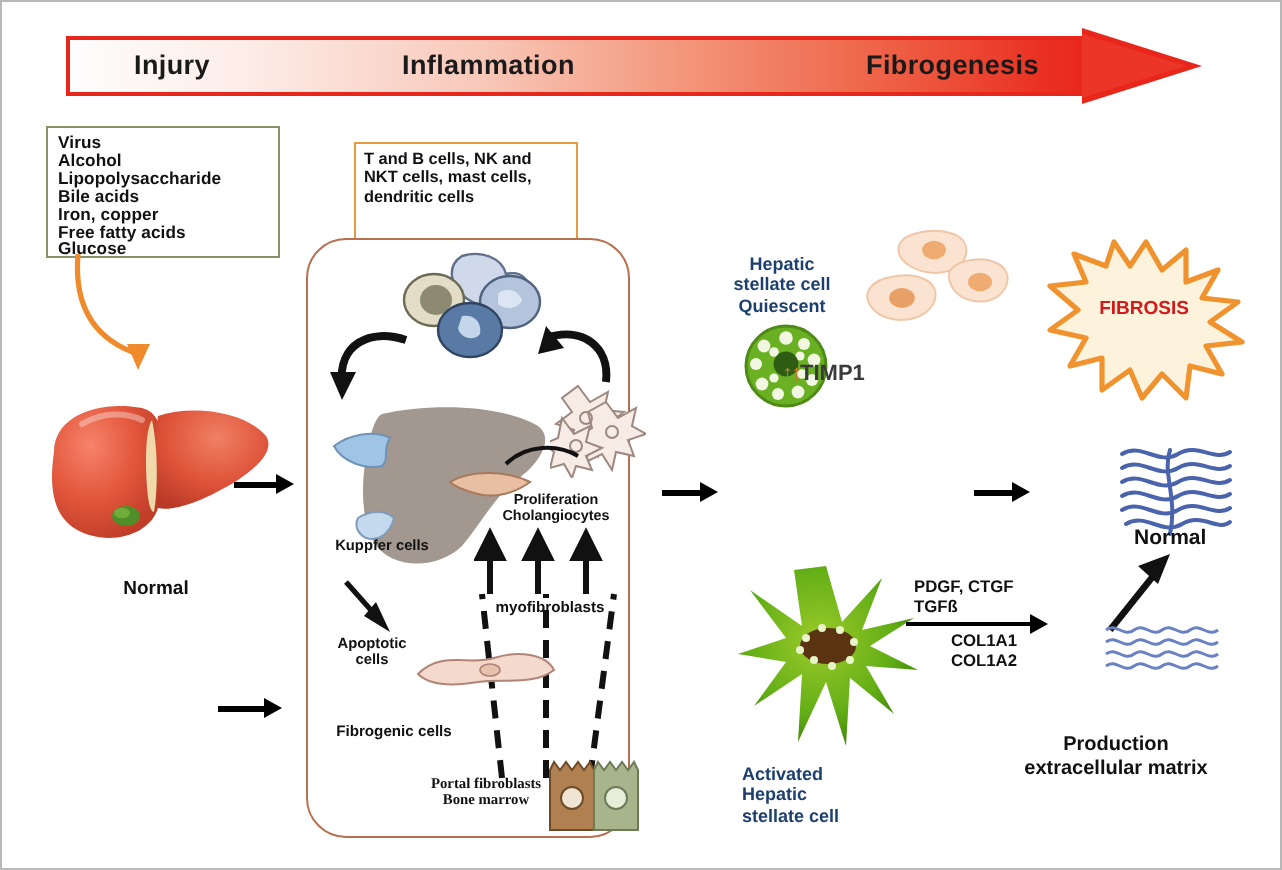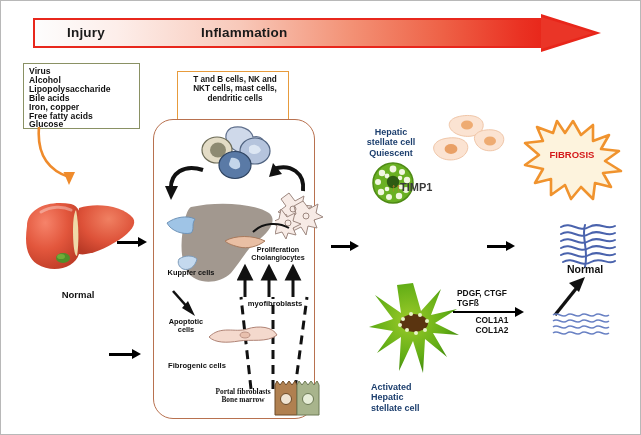--- a/index.html
+++ b/index.html
@@ -41,21 +41,21 @@
 
   
   .blkarrow{position:absolute;font-size:0;}
   .blkarrow .shaft{position:absolute;left:0;top:4px;height:3px;background:#000;}
   .blkarrow .tip{position:absolute;top:0;width:0;height:0;
       border-top:5.5px solid transparent;border-bottom:5.5px solid transparent;
       border-left:9px solid #000;}
 
   
   #immune-box{position:absolute;left:176px;top:70px;width:112px;height:56px;
-      border:1.4px solid #e79b3c;background:#fff;box-sizing:border-box;padding:3px 0 13px 4px;text-align:center;}
+      border:1.4px solid #e79b3c;background:#fff;box-sizing:border-box;padding:3px 0 13px 4px;}
   #immune-box div{font-size:8.2px;font-weight:bold;color:#111;line-height:9.4px;}
 
   
   #panel{position:absolute;left:152px;top:118px;width:162px;height:300px;
       border:1.7px solid #b8714f;border-radius:20px;background:#fff;box-sizing:border-box;}
 
   .pnl-lbl{position:absolute;font-weight:bold;color:#111;text-align:center;margin-top:45px;}
 
   
   #l-kupffer{left:158px;top:222px;width:64px;font-size:7.4px;}
@@ -91,20 +91,21 @@
 <body>
 
 <div id="fig">
 
   <div id="banner">
     <div class="body"></div>
     <div class="head"></div>
     <div class="head-in"></div>
     <div class="ban-lbl" id="lbl-injury">Injury</div>
     <div class="ban-lbl" id="lbl-inflam">Inflammation</div>
+    <div class="ban-lbl" id="lbl-fibro">Fibrogenesis</div>
   </div>
 
   <div id="etiology">
     <div>Virus</div>
     <div>Alcohol</div>
     <div>Lipopolysaccharide</div>
     <div>Bile acids</div>
     <div>Iron, copper</div>
     <div>Free fatty acids</div>
     <div>Glucose</div>
@@ -368,14 +369,18 @@
 
   <svg style="position:absolute;left:550px;top:310px;width:62px;height:28px" viewBox="0 0 62 28">
     <g stroke="#6a82c4" stroke-width="1.5" fill="none">
       <path d="M2,4 C7,0 11,8 16,4 C21,0 25,8 30,4 C35,0 39,8 44,4 C49,0 53,8 58,4"></path>
       <path d="M2,10 C7,6 11,14 16,10 C21,6 25,14 30,10 C35,6 39,14 44,10 C49,6 53,14 58,10"></path>
       <path d="M2,16 C7,12 11,20 16,16 C21,12 25,20 30,16 C35,12 39,20 44,16 C49,12 53,20 58,16"></path>
       <path d="M2,22 C7,18 11,26 16,22 C21,18 25,26 30,22 C35,18 39,26 44,22 C49,18 53,26 58,22"></path>
     </g>
   </svg>
 
+  <div id="l-prodecm">
+    <span>Production</span><br>
+    <span>extracellular matrix</span>
+  </div>
 
 </div>
 
 </body></html>

